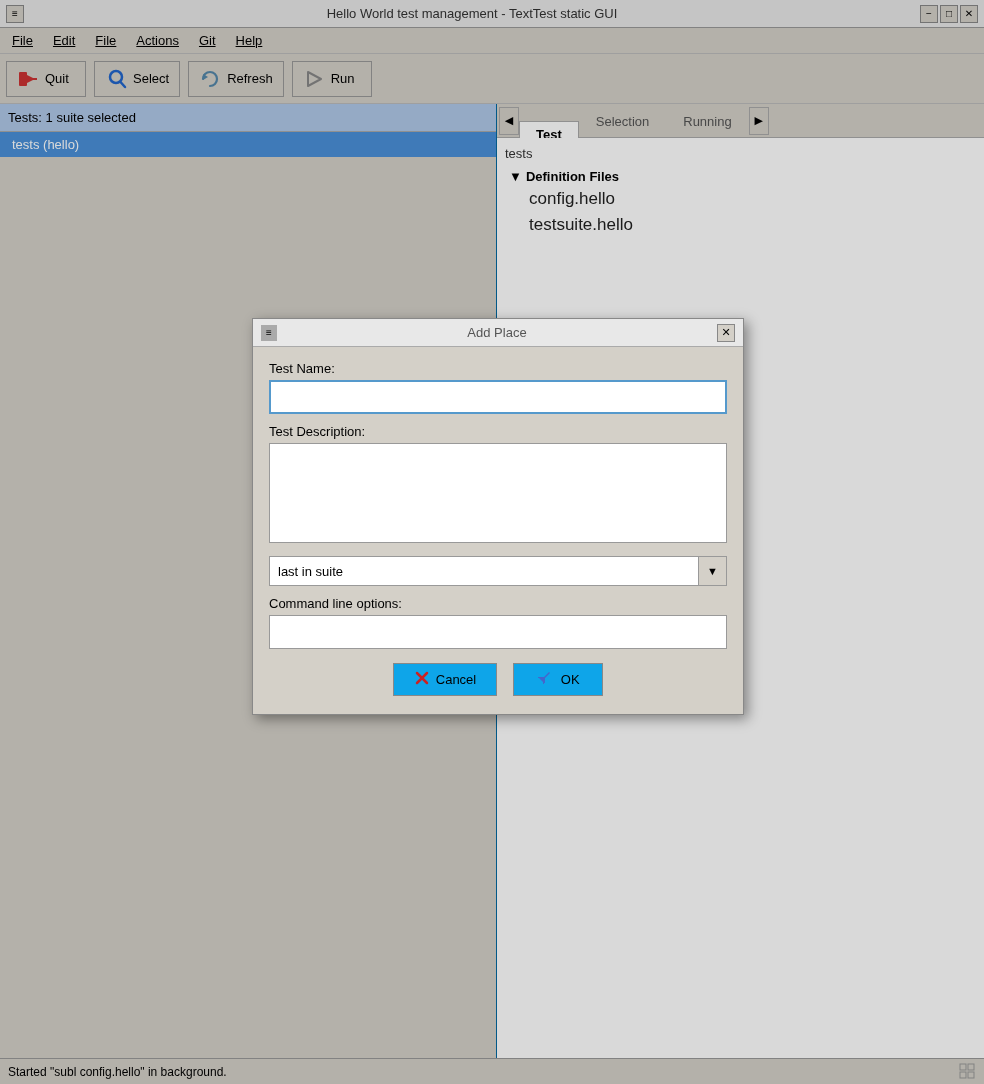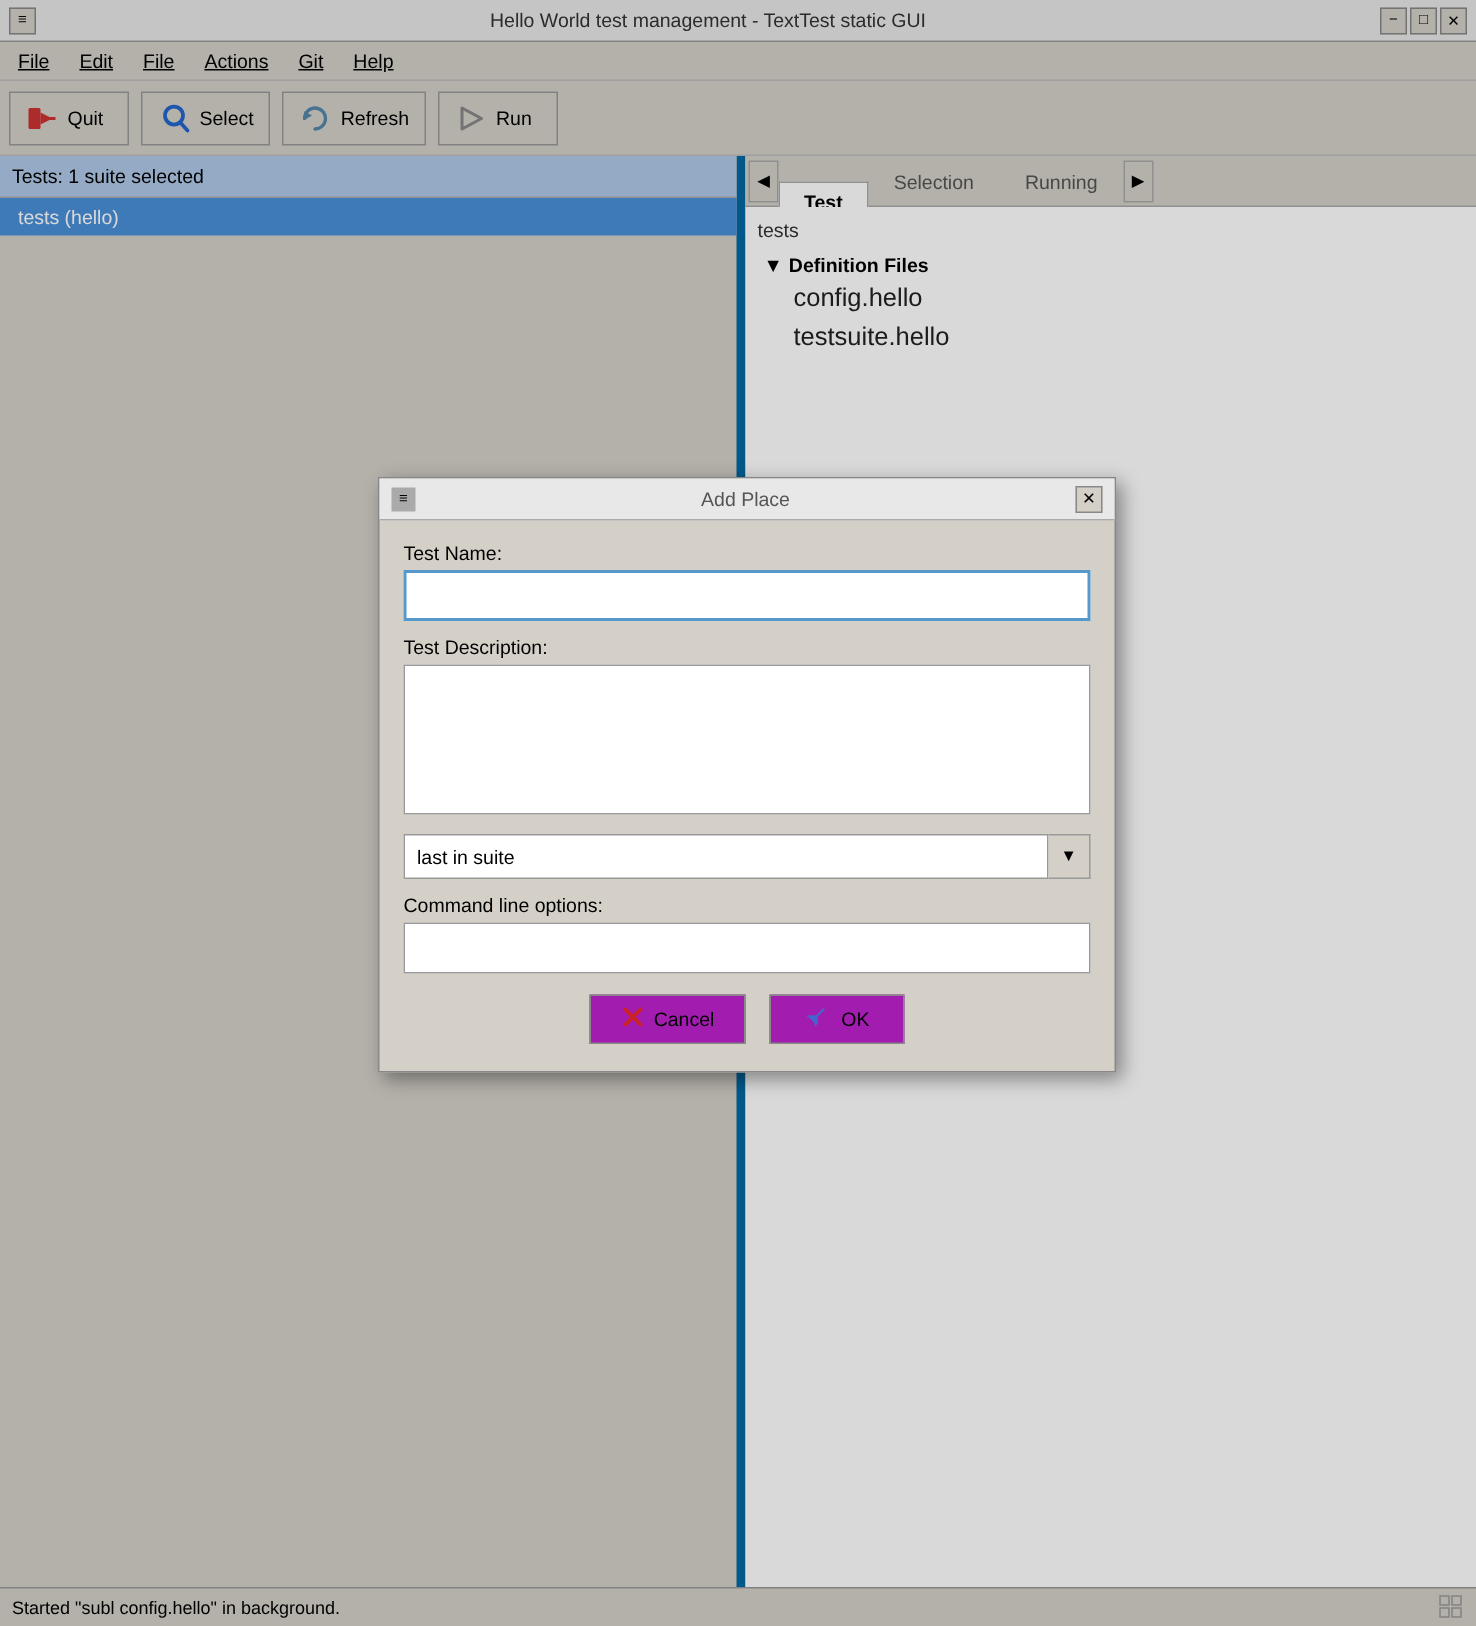--- a/index.html
+++ b/index.html
@@ -110,21 +110,21 @@
 
     
     .main-area {
       display: flex;
       height: calc(1084px - 28px - 26px - 50px - 26px);
     }
 
     
     .left-panel {
       width: 497px;
-      border-right: 6px solid #0369a1;
+      border-right: 1px solid #0369a1;
       display: flex;
       flex-direction: column;
       background: #d4d0c8;
     }
     .left-header {
       background: #b0c8e8;
       padding: 6px 8px;
       font-size: 13px;
       color: #000;
       border-bottom: 1px solid #aaa;
@@ -359,21 +359,21 @@
       justify-content: center;
       gap: 16px;
       padding-bottom: 4px;
     }
     .dialog-btn {
       display: flex;
       align-items: center;
       gap: 6px;
       padding: 6px 20px;
       border: 1px solid #888;
-      background: #a21caf;
+      background: #0ea5e9;
       cursor: pointer;
       font-size: 13px;
       min-width: 90px;
       justify-content: center;
     }
   </style>
 </head>
 <body>
 
 <div class="title-bar">

